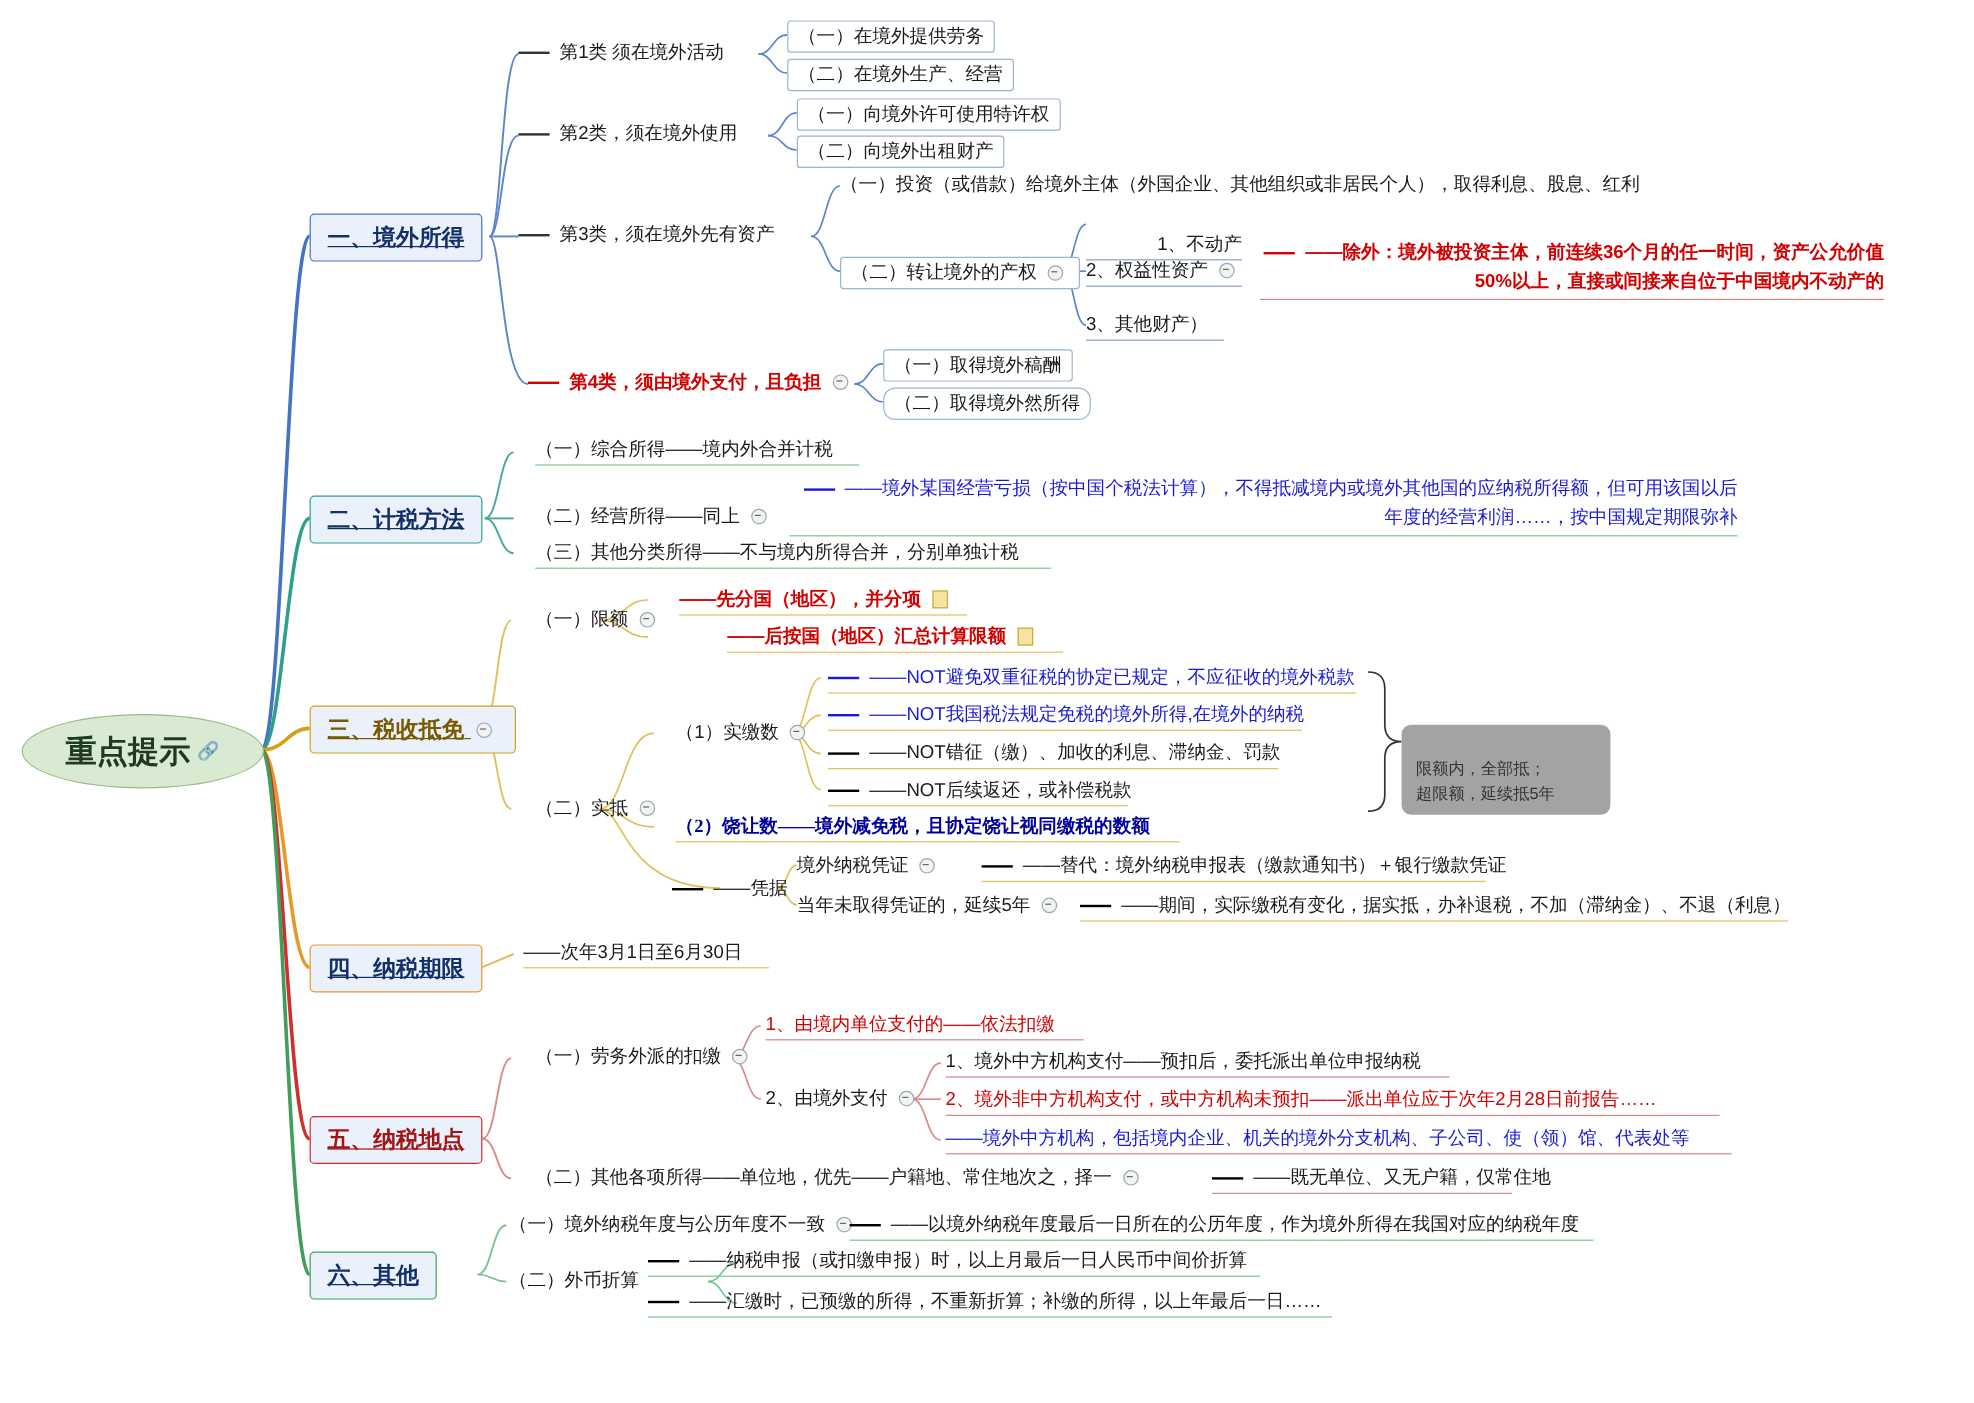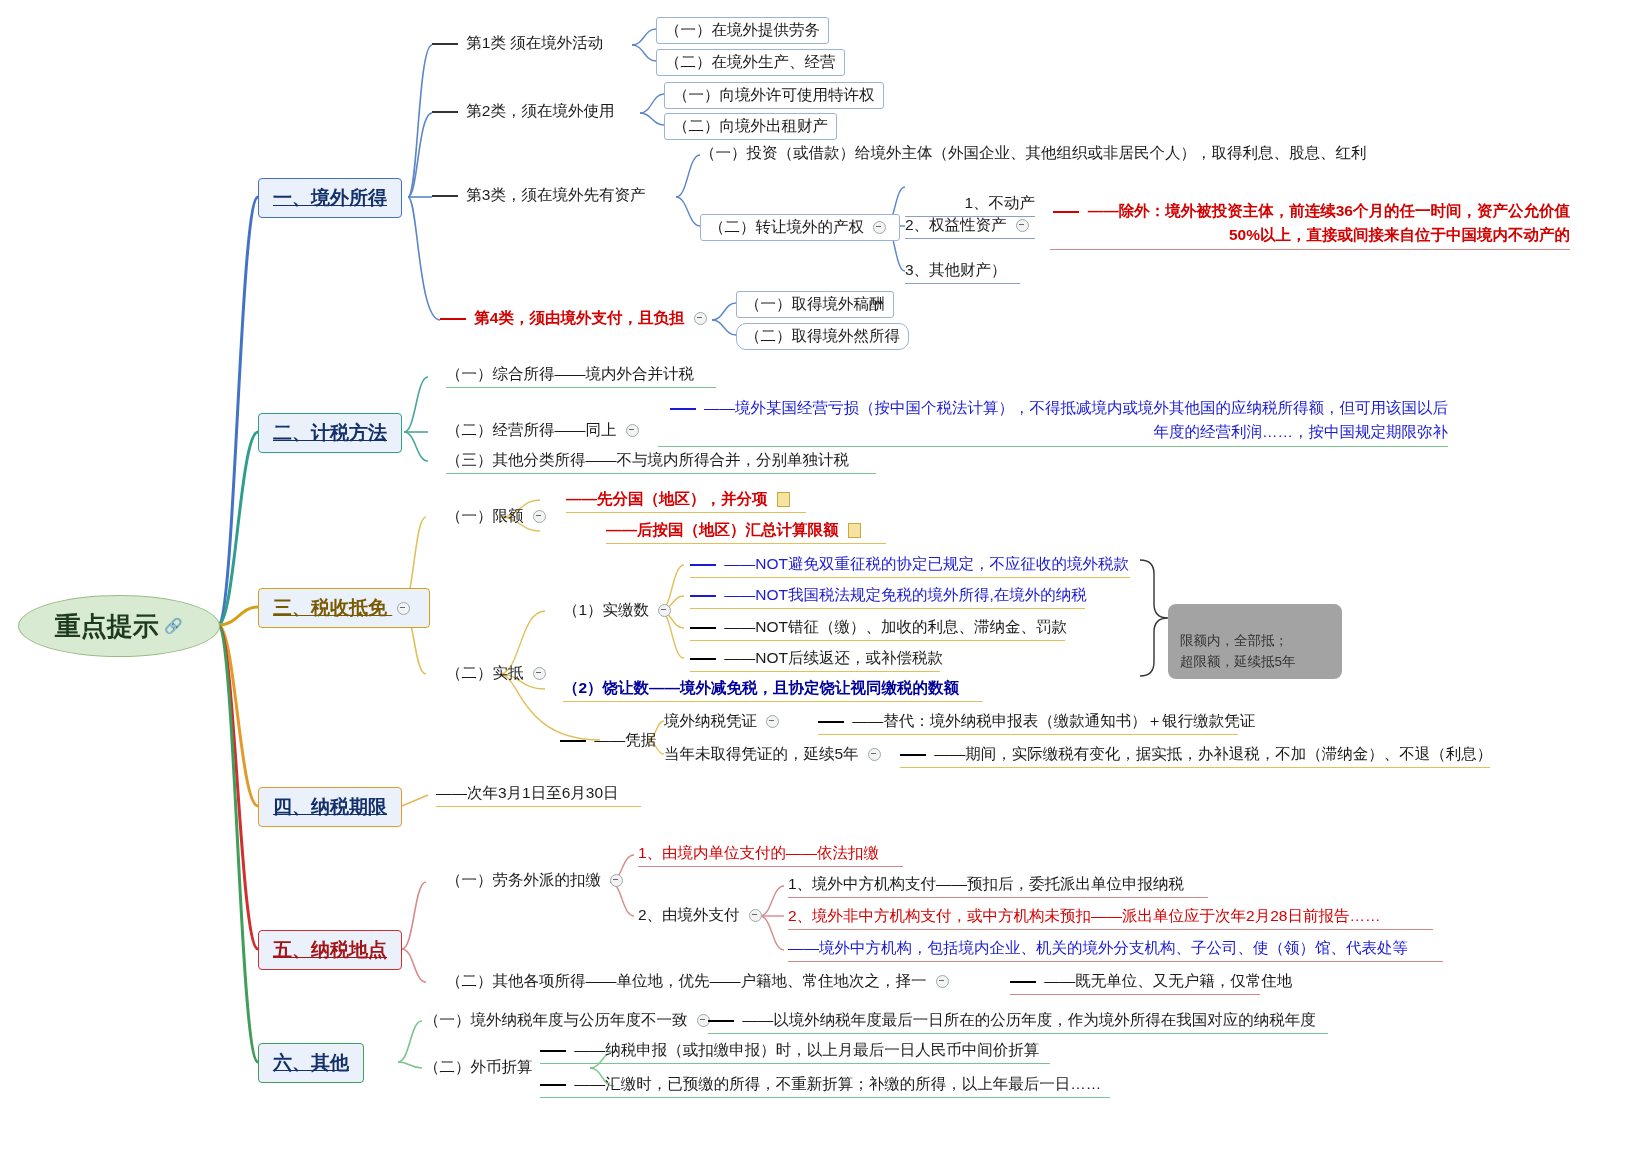--- a/index.html
+++ b/index.html
@@ -32,21 +32,21 @@
   .l1.c2{border-color:#2f9e8f;}
   .l1.c3{border-color:#d4a017;color:#7a5a00;}
   .l1.c4{border-color:#e39a2a;}
   .l1.c5{border-color:#d12f2f;color:#a31515;}
   .l1.c6{border-color:#3f9e5a;}
   
   .t{font-size:15.5px;color:#1a1a1a;}
   .red{color:#d40000;}
   .redb{color:#d40000;font-weight:bold;}
   .blue{color:#1a1ad4;}
-  .darkblue{color:#00009c;font-weight:bold;}
+  .darkblue{color:#00009c;font-weight:bold;font-family:Liberation Serif, serif;}
   
   .lead::before{
     content:"";display:inline-block;width:26px;height:0;
     border-top:2px solid #333;vertical-align:middle;margin-right:4px;
   }
   .lead.redline::before{border-top-color:#d40000;}
   .lead.blueline::before{border-top-color:#1a1ad4;}
   .lead.blackline::before{border-top-color:#000;}
   
   .ul{border-bottom:1px solid #8aa0c8;padding-bottom:2px;}

